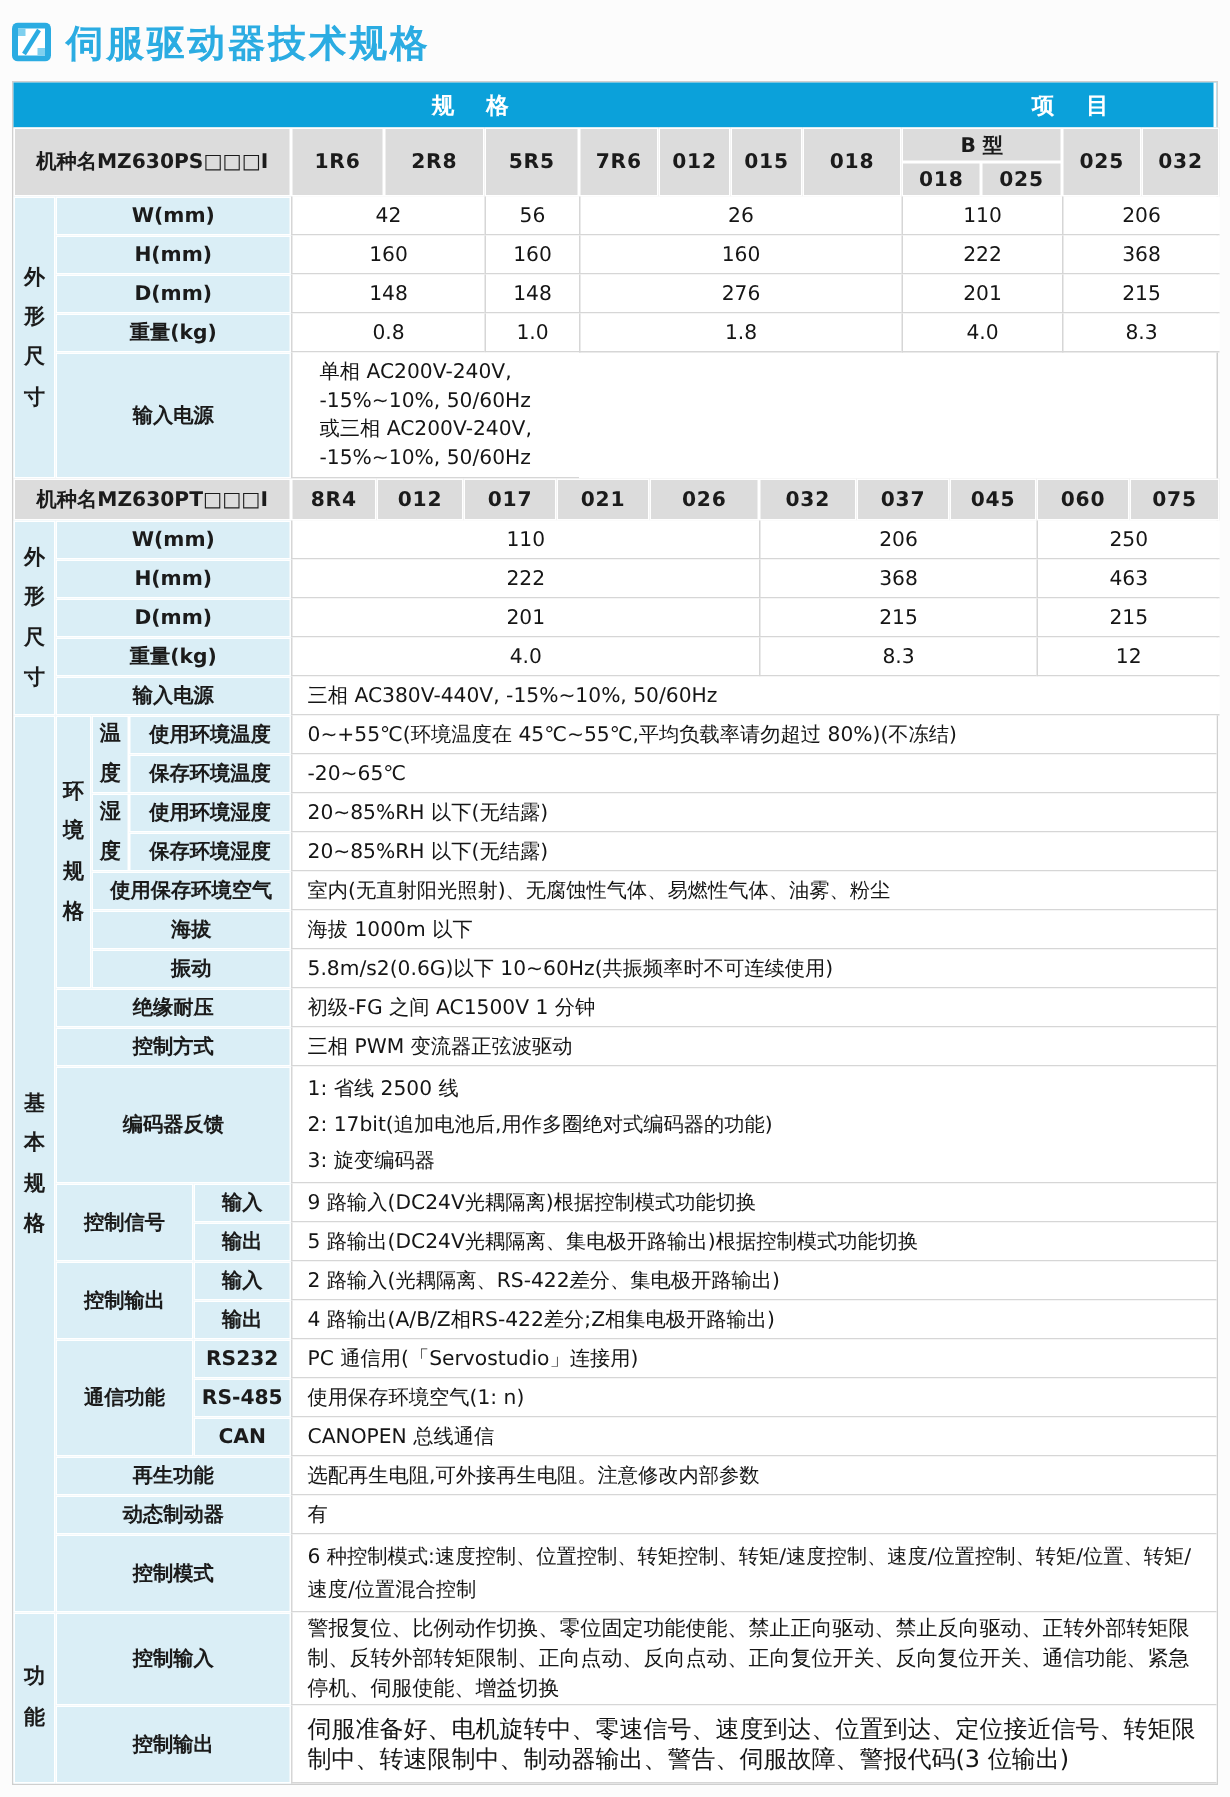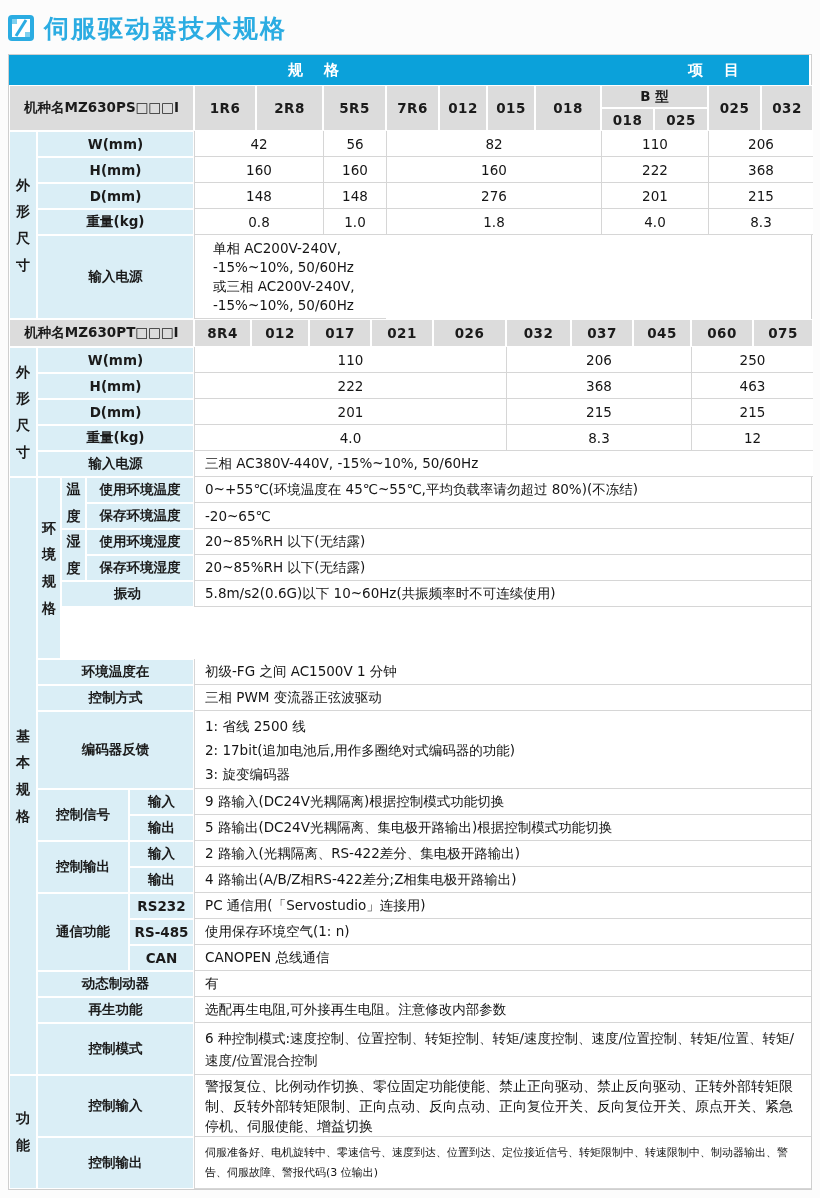--- a/index.html
+++ b/index.html
@@ -69,21 +69,21 @@
 
   <div class="sec" style="height:188px">
     <div class="lcell" style="flex:0 0 28px">
       <span class="vt">外形尺寸</span>
     </div>
     <div class="sec-body">
       <div class="row" style="height:26px">
         <div class="lcell" style="flex:0 0 157px">W(mm)</div>
         <div class="vcell center" style="flex:0 0 129px">42</div>
         <div class="vcell center" style="flex:0 0 63px">56</div>
-        <div class="vcell center" style="flex:0 0 215px">82</div>
+        <div class="vcell center" style="flex:0 0 215px">26</div>
         <div class="vcell center" style="flex:0 0 107px">110</div>
         <div class="vcell center" style="flex:0 0 105px">206</div>
       </div>
       <div class="row" style="height:26px">
         <div class="lcell" style="flex:0 0 157px">H(mm)</div>
         <div class="vcell center" style="flex:0 0 129px">160</div>
         <div class="vcell center" style="flex:0 0 63px">160</div>
         <div class="vcell center" style="flex:0 0 215px">160</div>
         <div class="vcell center" style="flex:0 0 107px">222</div>
         <div class="vcell center" style="flex:0 0 105px">368</div>
@@ -199,28 +199,36 @@
                 <div class="lcell" style="flex:0 0 108px">使用环境湿度</div>
                 <div class="vcell pad">20~85%RH 以下(无结露)</div>
               </div>
               <div class="row" style="height:26px">
                 <div class="lcell" style="flex:0 0 108px">保存环境湿度</div>
                 <div class="vcell pad">20~85%RH 以下(无结露)</div>
               </div>
             </div>
           </div>
           <div class="row" style="height:26px">
+            <div class="lcell" style="flex:0 0 133px">使用保存环境空气</div>
+            <div class="vcell pad">室内(无直射阳光照射)、无腐蚀性气体、易燃性气体、油雾、粉尘</div>
+          </div>
+          <div class="row" style="height:26px">
+            <div class="lcell" style="flex:0 0 133px">海拔</div>
+            <div class="vcell pad">海拔 1000m 以下</div>
+          </div>
+          <div class="row" style="height:26px">
             <div class="lcell" style="flex:0 0 133px">振动</div>
             <div class="vcell pad">5.8m/s2(0.6G)以下 10~60Hz(共振频率时不可连续使用)</div>
           </div>
         </div>
       </div>
 
       <div class="row" style="height:26px">
-        <div class="lcell" style="flex:0 0 157px">环境温度在</div>
+        <div class="lcell" style="flex:0 0 157px">绝缘耐压</div>
         <div class="vcell pad">初级-FG 之间 AC1500V 1 分钟</div>
       </div>
       <div class="row" style="height:26px">
         <div class="lcell" style="flex:0 0 157px">控制方式</div>
         <div class="vcell pad">三相 PWM 变流器正弦波驱动</div>
       </div>
       <div class="row" style="height:78px">
         <div class="lcell" style="flex:0 0 157px">编码器反馈</div>
         <div class="vcell pad pre3">1: 省线 2500 线
 2: 17bit(追加电池后,用作多圈绝对式编码器的功能)
@@ -267,44 +275,44 @@
             <div class="vcell pad">使用保存环境空气(1: n)</div>
           </div>
           <div class="row" style="height:26px">
             <div class="lcell" style="flex:0 0 65px">CAN</div>
             <div class="vcell pad">CANOPEN 总线通信</div>
           </div>
         </div>
       </div>
 
       <div class="row" style="height:26px">
+        <div class="lcell" style="flex:0 0 157px">再生功能</div>
+        <div class="vcell pad">选配再生电阻,可外接再生电阻。注意修改内部参数</div>
+      </div>
+      <div class="row" style="height:26px">
         <div class="lcell" style="flex:0 0 157px">动态制动器</div>
         <div class="vcell pad">有</div>
-      </div>
-      <div class="row" style="height:26px">
-        <div class="lcell" style="flex:0 0 157px">再生功能</div>
-        <div class="vcell pad">选配再生电阻,可外接再生电阻。注意修改内部参数</div>
       </div>
       <div class="row" style="height:52px">
         <div class="lcell" style="flex:0 0 157px">控制模式</div>
         <div class="vcell wrap">6 种控制模式:速度控制、位置控制、转矩控制、转矩/速度控制、速度/位置控制、转矩/位置、转矩/速度/位置混合控制</div>
       </div>
 
     </div>
   </div>
 
   <div class="sec" style="height:114px">
     <div class="lcell" style="flex:0 0 28px">
       <span class="vt">功能</span>
     </div>
     <div class="sec-body">
       <div class="row" style="height:62px">
         <div class="lcell" style="flex:0 0 157px">控制输入</div>
-        <div class="vcell wrap" style="font-size:14px;line-height:20px">警报复位、比例动作切换、零位固定功能使能、禁止正向驱动、禁止反向驱动、正转外部转矩限制、反转外部转矩限制、正向点动、反向点动、正向复位开关、反向复位开关、原点开关、紧急停机、伺服使能、增益切换</div>
+        <div class="vcell wrap" style="font-size:14px;line-height:20px">警报复位、比例动作切换、零位固定功能使能、禁止正向驱动、禁止反向驱动、正转外部转矩限制、反转外部转矩限制、正向点动、反向点动、正向复位开关、反向复位开关、通信功能、紧急停机、伺服使能、增益切换</div>
       </div>
       <div class="row" style="height:52px">
         <div class="lcell" style="flex:0 0 157px">控制输出</div>
-        <div class="vcell wrap" style="font-size:11px;line-height:20px">伺服准备好、电机旋转中、零速信号、速度到达、位置到达、定位接近信号、转矩限制中、转速限制中、制动器输出、警告、伺服故障、警报代码(3 位输出)</div>
+        <div class="vcell wrap" style="font-size:16px;line-height:20px">伺服准备好、电机旋转中、零速信号、速度到达、位置到达、定位接近信号、转矩限制中、转速限制中、制动器输出、警告、伺服故障、警报代码(3 位输出)</div>
       </div>
     </div>
   </div>
 
 </div>
 
 </body></html>

